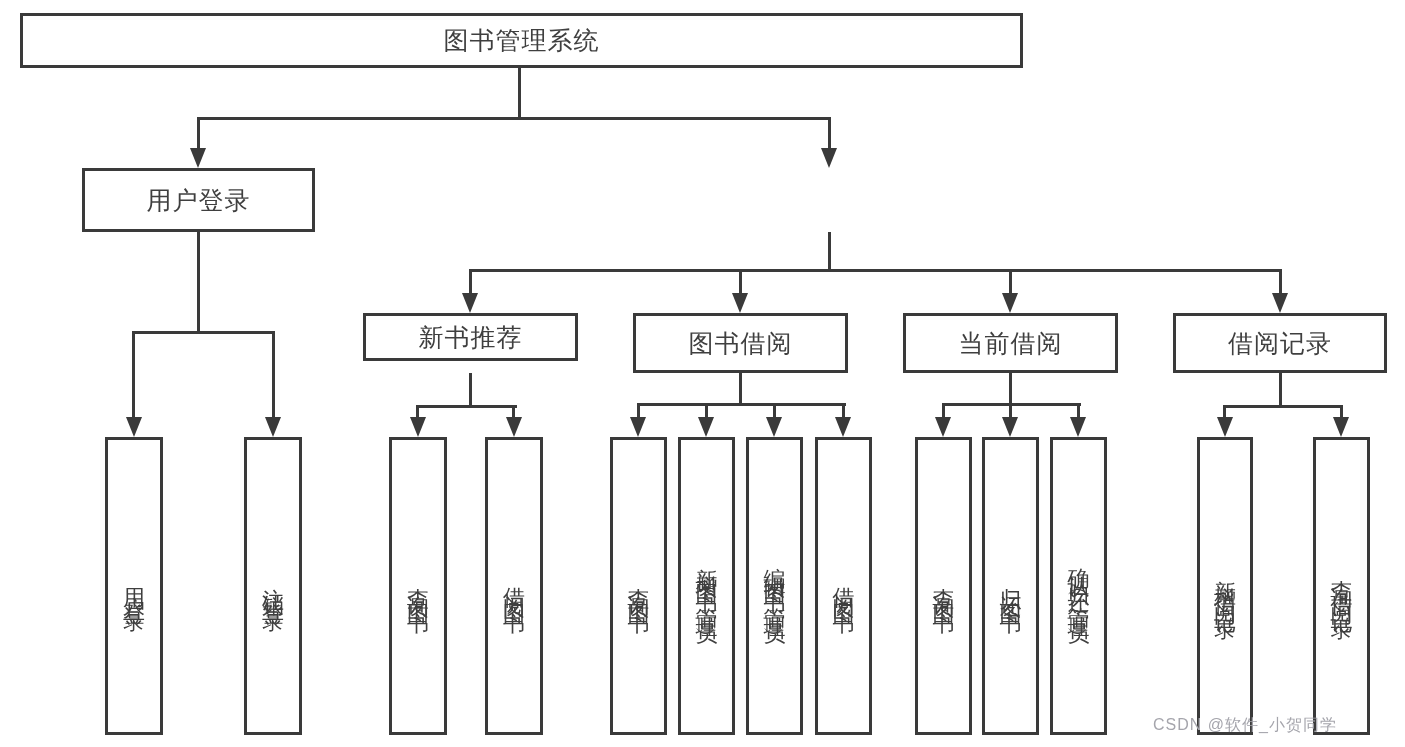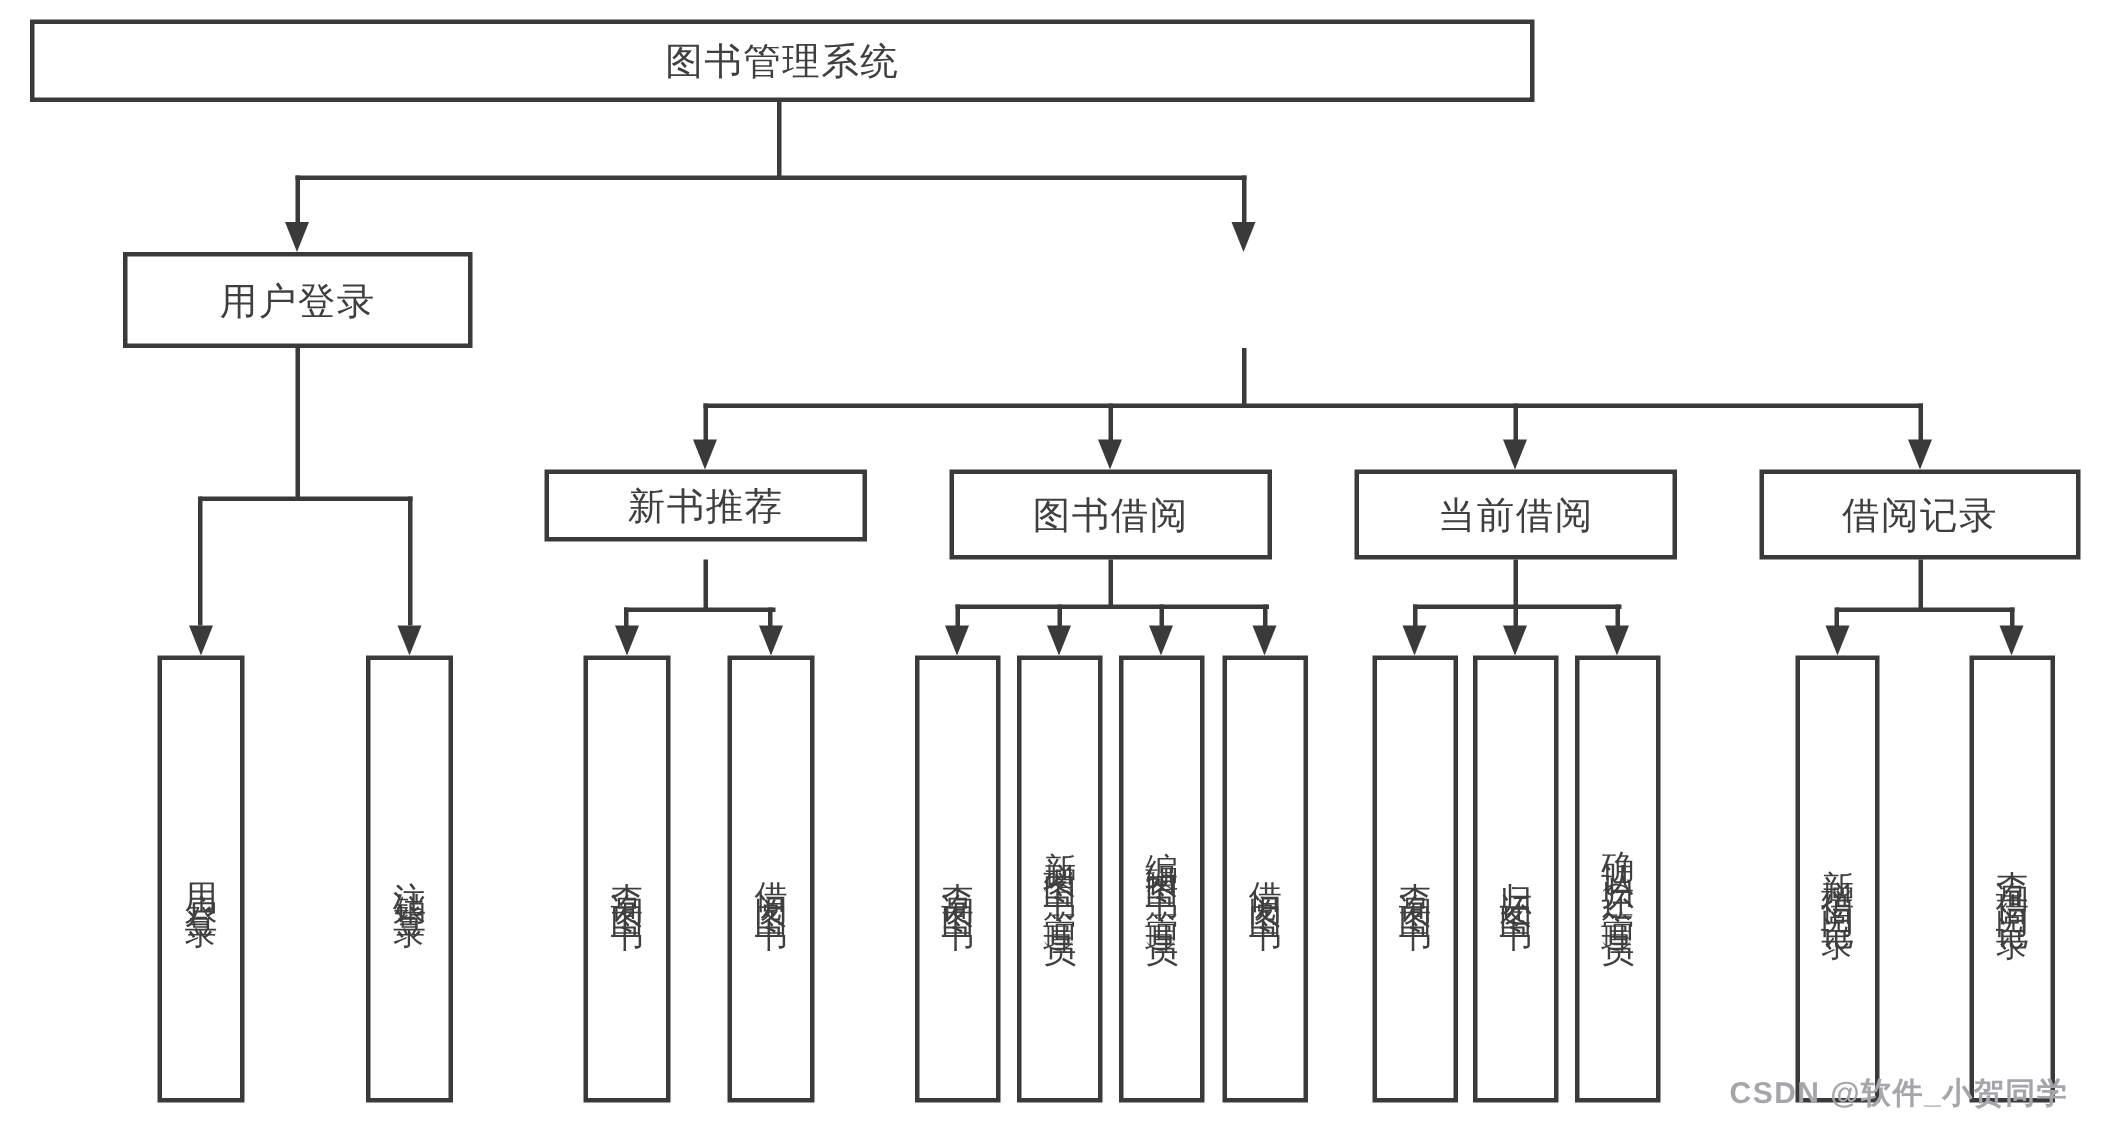--- a/index.html
+++ b/index.html
@@ -24,24 +24,23 @@
   }
   .line { position:absolute; background:var(--line,#3a3a3a); }
   .arrow {
     position:absolute; width:0; height:0;
     border-left:8px solid transparent;
     border-right:8px solid transparent;
     border-top:20px solid var(--line,#3a3a3a);
   }
   .watermark {
     position:absolute; left:1153px; top:715px;
-    font-size:20px; letter-spacing:1px;
+    font-size:16px; letter-spacing:1px;
     color:var(--watermark,#a5a5ac);
     white-space:nowrap;
-    font-weight:bold;
   }
 </style>
 </head>
 <body>
 
 <div class="stage">
 
   <div class="node" style="left:20px;top:13px;width:1003px;height:55px">
     <span>图书管理系统</span>
   </div>

